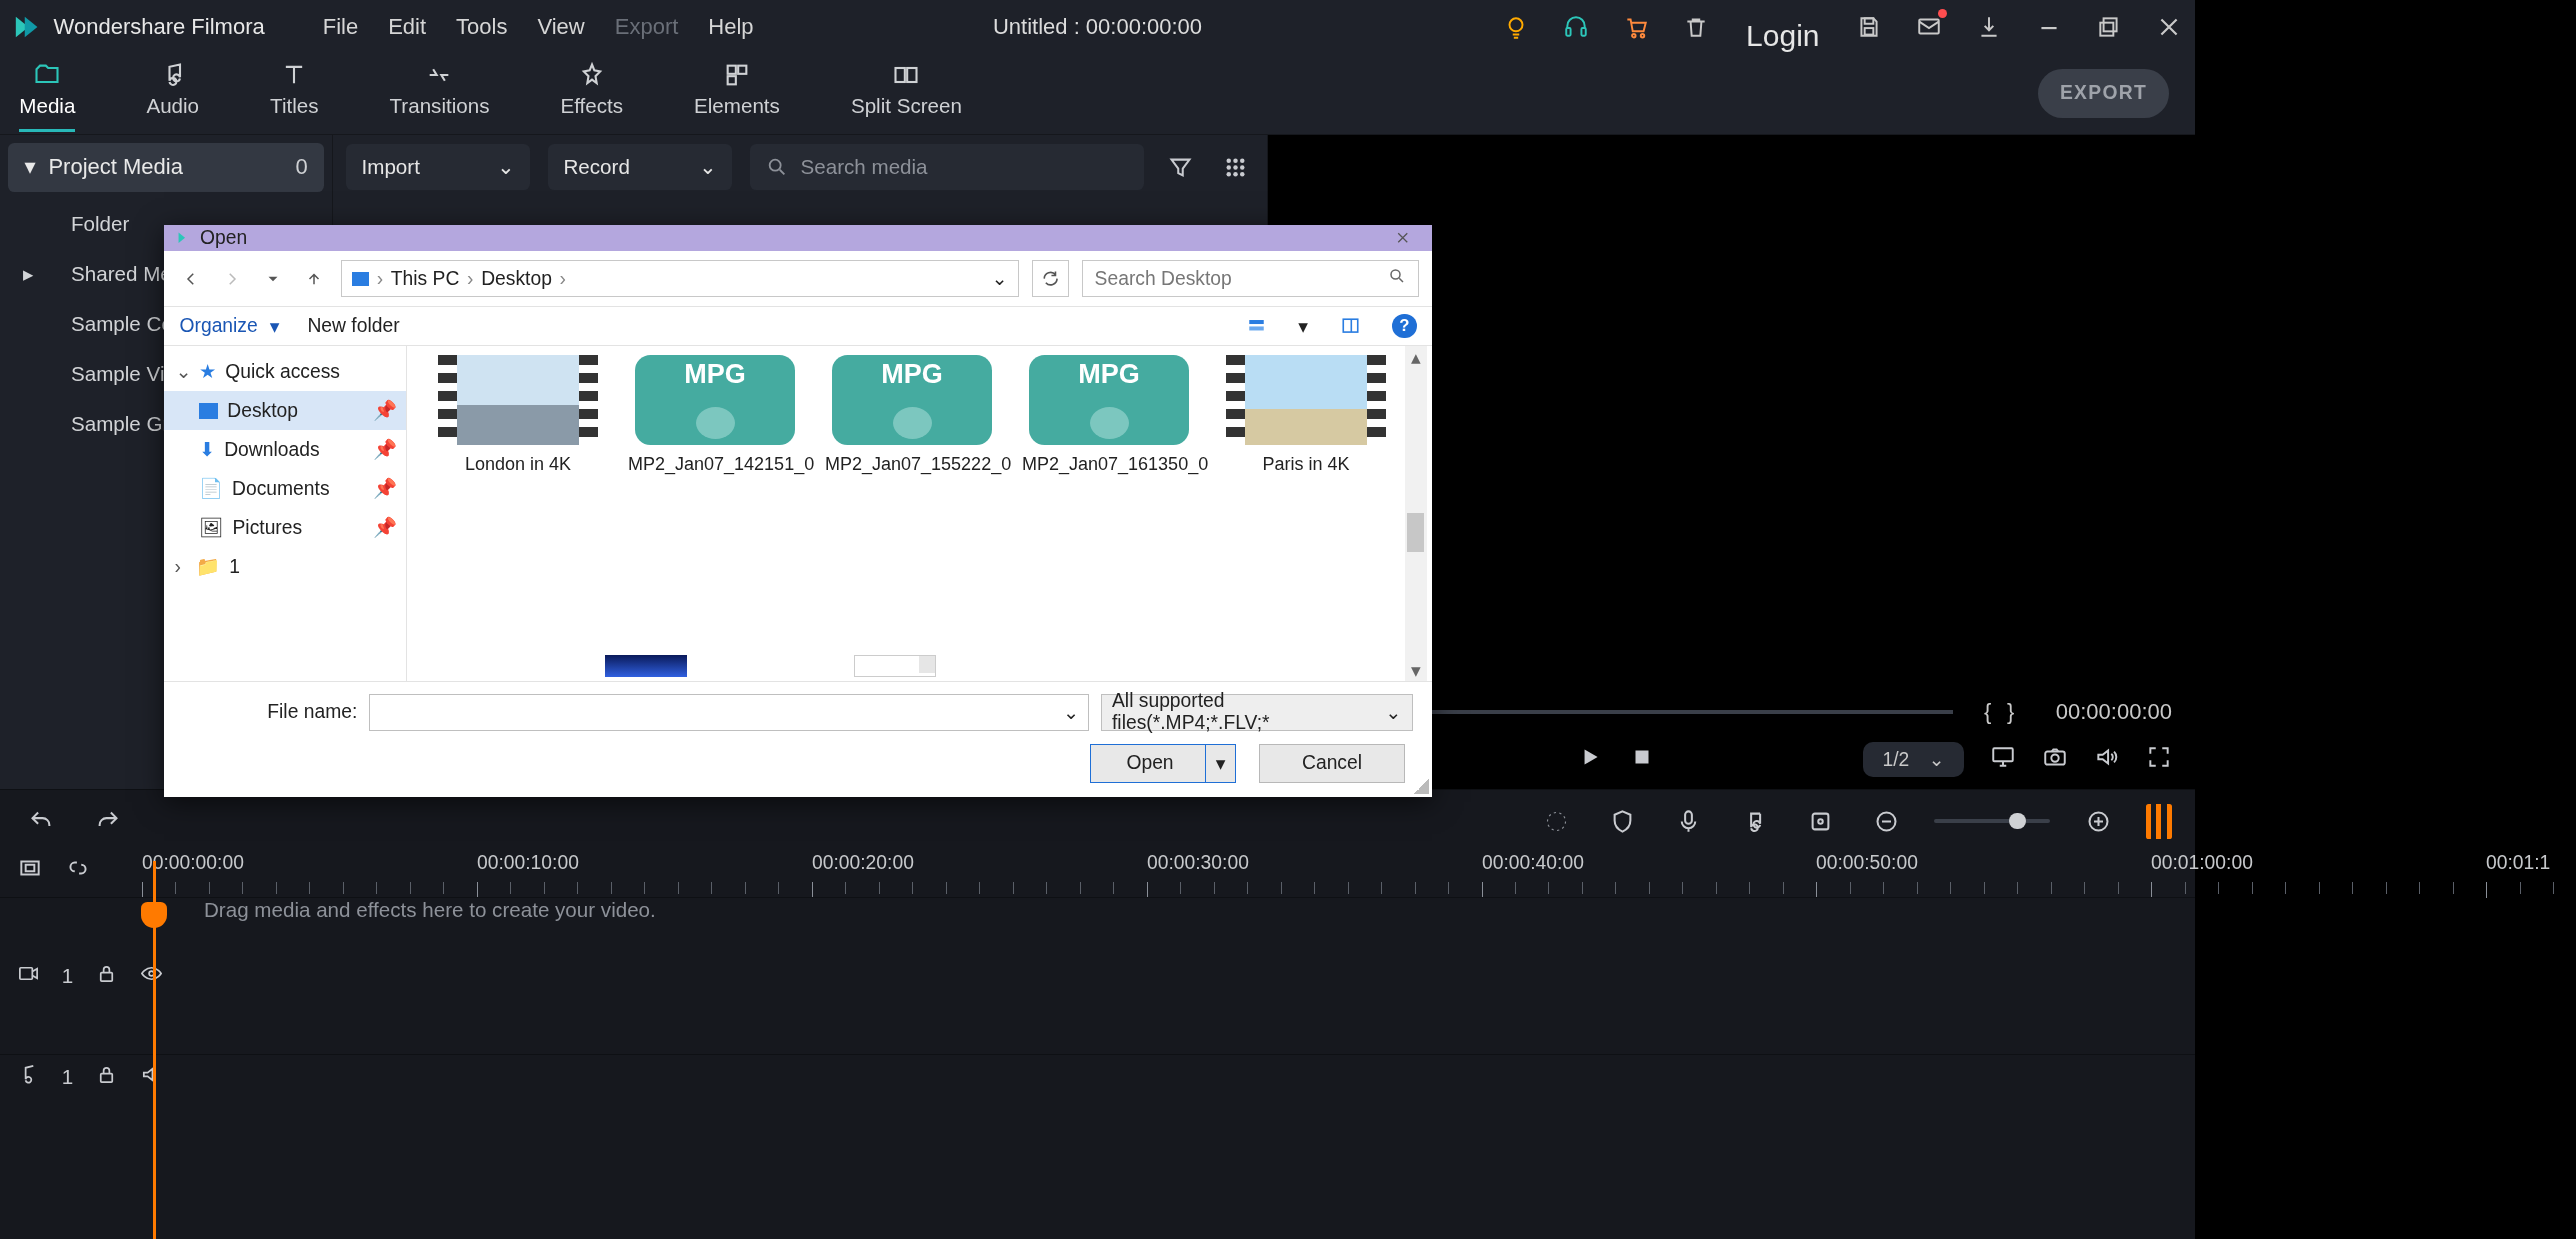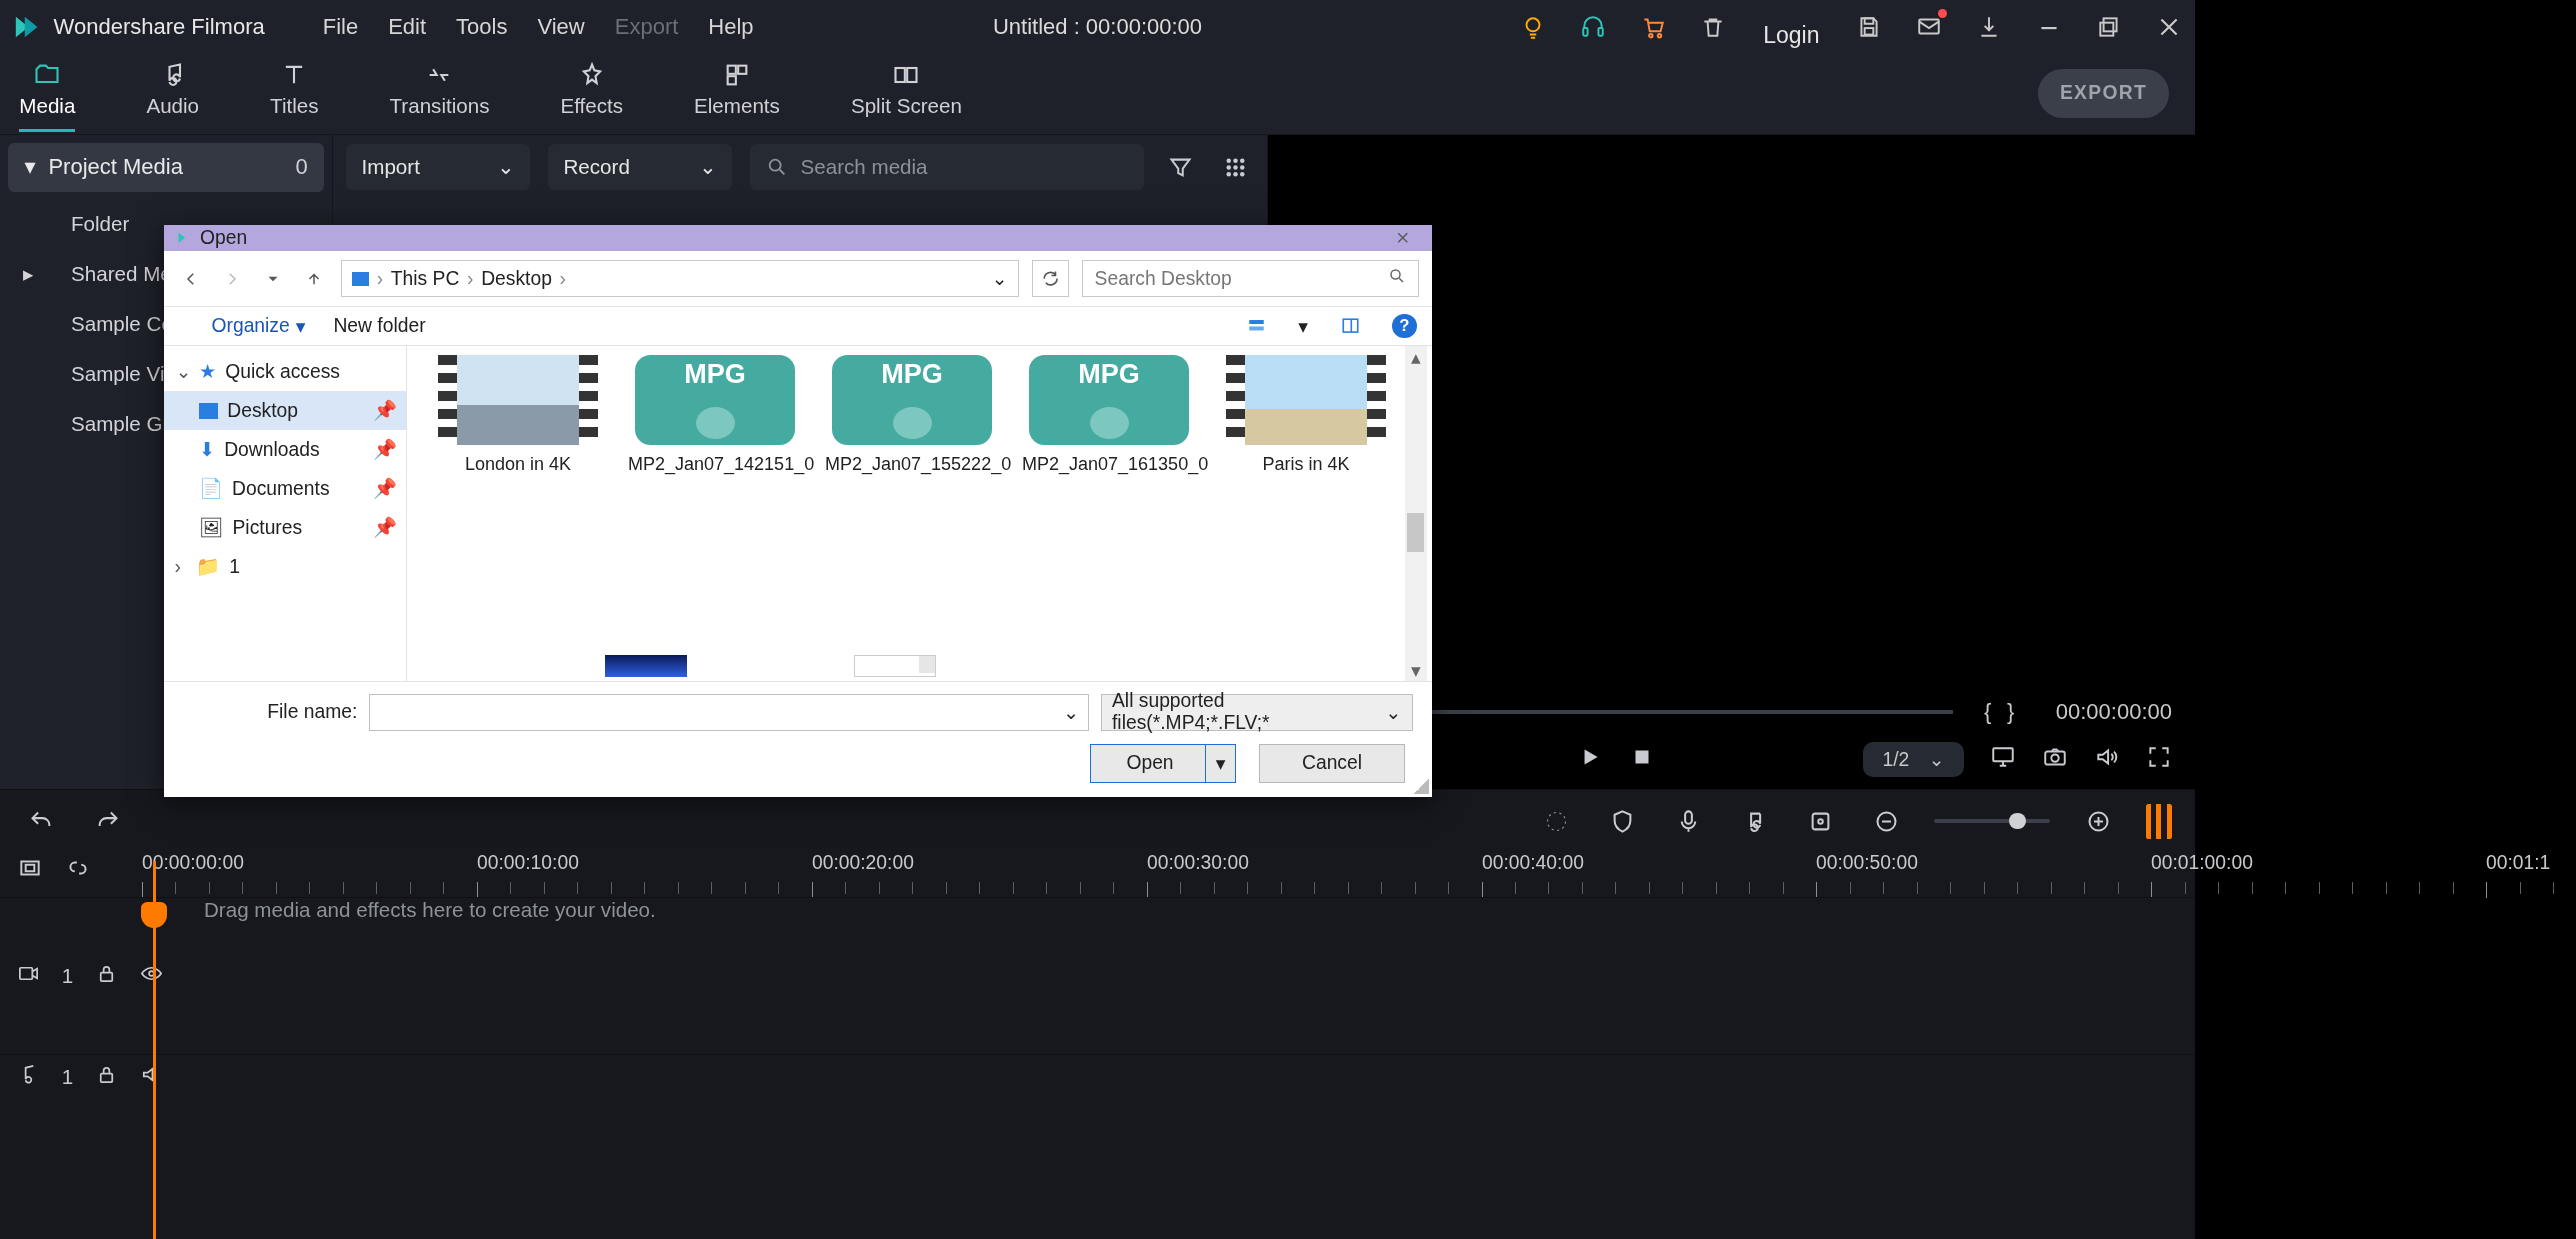--- a/index.html
+++ b/index.html
@@ -13,21 +13,21 @@
 .titlebar .appname { font-size: 22px; color: #e8e8e8; margin-right: 58px; }
 .titlebar .menus { display: flex; gap: 30px; }
 .titlebar .menus .mi { font-size: 22px; color: #d6d6d6; cursor: pointer; }
 .titlebar .menus .mi.disabled { color: #6a6f78; }
 .titlebar .center { position: absolute; left: 50%; transform: translateX(-50%); font-size: 22px; color: #dcdcdc; }
 .titlebar .right { margin-left: auto; display: flex; align-items: center; gap: 32px; }
 .titlebar .right .tico { width: 28px; height: 28px; display: flex; align-items: center; justify-content: center; color: #c9c9c9; cursor: pointer; }
 .titlebar .right .tico svg { width: 26px; height: 26px; }
 .titlebar .right .tico.accent svg { stroke: #ffaa00; }
 .titlebar .right .tico.teal svg { stroke: #2cc6b9; }
-.titlebar .right .login { font-size: 23px; color: #e6e6e6; cursor: pointer; padding: 0 3.9px; margin-top: 18px; }
+.titlebar .right .login { font-size: 30px; color: #e6e6e6; cursor: pointer; padding: 0 3.9px; margin-top: 18px; }
 .noti-dot { position: absolute; top: -3.9px; right: -3.9px; width: 9px; height: 9px; background: #ff4d4f; border-radius: 50%; }
 
 
 .modtabs { height: 82px; background: #1e2129; display: flex; align-items: flex-start; padding: 7.7px 19.3px 0 19.3px; gap: 71px; border-bottom: 0.6px solid #15171c; position: relative; }
 .modtabs .mt { display: flex; flex-direction: column; align-items: center; gap: 5.2px; cursor: pointer; color: #cfd1d4; font-size: 20.6px; }
 .modtabs .mt.active { color: #ffffff; border-bottom: 3.9px solid #28b8b8; padding-bottom: 11.6px; }
 .modtabs .mt .mico { height: 28px; display:flex; align-items:center; }
 .modtabs .mt .mico svg { width: 28px; height: 28px; }
 .modtabs .exportbtn { position: absolute; right: 26px; top: 15.5px; width: 131px; height: 49px; border-radius: 26px; background: #3a3f49; color: #9fa3aa; display: flex; align-items: center; justify-content: center; font-size: 19.3px; font-weight: 600; letter-spacing: 1.3px; }
 
@@ -94,21 +94,21 @@
 .dlg .navrow .nav-ico { width:28px; height:28px; display:flex; align-items:center; justify-content:center; color:#777; }
 .dlg .navrow .nav-ico svg { width:18px; height:18px; }
 .dlg .navrow .crumbs { flex:1; height:37px; border:0.6px solid #c8c8c8; display:flex; align-items:center; padding:0 10.3px; gap:7.7px; }
 .dlg .navrow .crumbs .mon { width:16.7px; height:14px; background:#2a7de1; }
 .dlg .navrow .crumbs .sep { color:#888; }
 .dlg .navrow .crumbs .cdrop { margin-left:auto; }
 .dlg .navrow .refresh { width:37px; height:37px; border:0.6px solid #c8c8c8; display:flex; align-items:center; justify-content:center; }
 .dlg .navrow .dsearch { width:337px; height:37px; border:0.6px solid #c8c8c8; display:flex; align-items:center; padding:0 11.6px; color:#777; }
 .dlg .navrow .dsearch .sico { margin-left:auto; }
 .dlg .cmdrow { height:40px; border-top:0.6px solid #e3e3e3; border-bottom:0.6px solid #e3e3e3; display:flex; align-items:center; padding:0 15.5px; gap:28px; }
-.dlg .cmdrow .org { color:#1a56b4; display:flex; align-items:center; gap:6px;margin-left:32px; }
+.dlg .cmdrow .org { color:#1a56b4; display:flex; align-items:center; gap:12px; }
 .dlg .cmdrow .newf { color:#222; }
 .dlg .cmdrow .spacer { flex:1; }
 .dlg .cmdrow .viewico { width:28px; height:26px; display:flex; align-items:center; justify-content:center; }
 .dlg .cmdrow .help { width:24.5px; height:24.5px; border-radius:50%; background:#1f6fd6; color:#fff; display:flex; align-items:center; justify-content:center; font-weight:700; font-size:16.7px; }
 
 .dlg .body { display:flex; height: 335px; }
 .dlg .tree { width:245px; border-right:0.6px solid #e3e3e3; padding-top:6.4px; font-size:19.3px; }
 .dlg .tree .trow { height:39px; display:flex; align-items:center; gap:9px; padding:0 9px 0 35px; position:relative; }
 .dlg .tree .trow.sel { background:#d8e6f7; }
 .dlg .tree .trow .tchev { position:absolute; left:11.6px; color:#555; }

